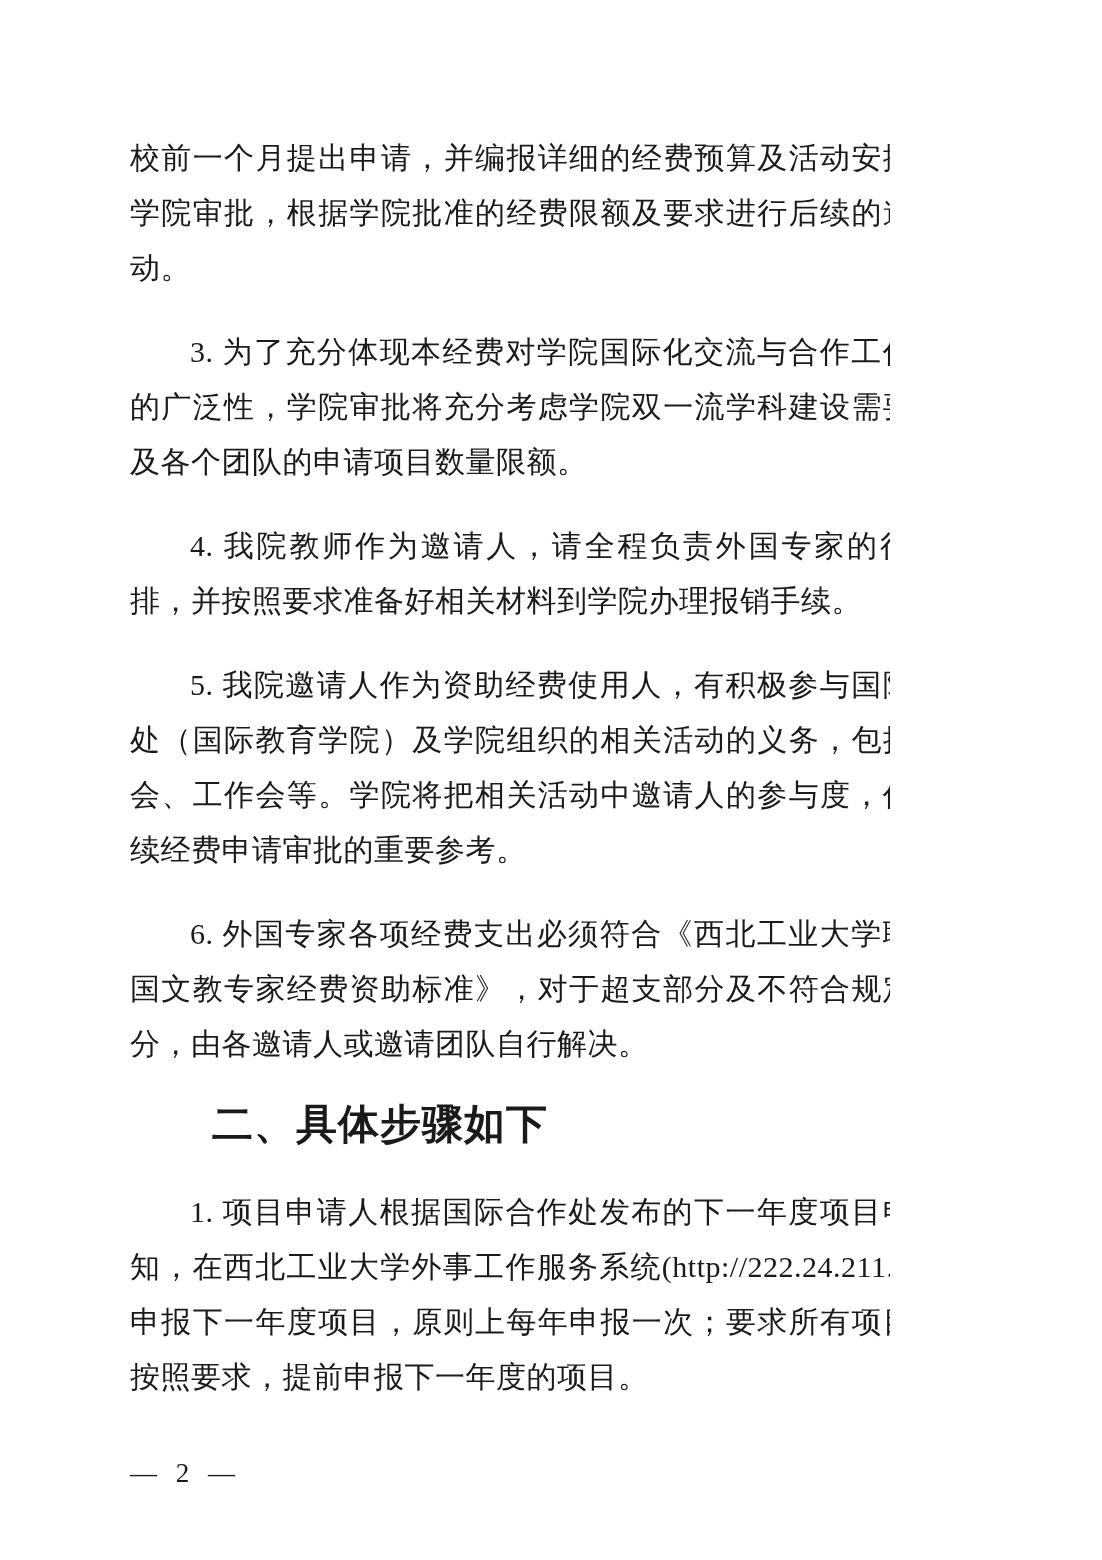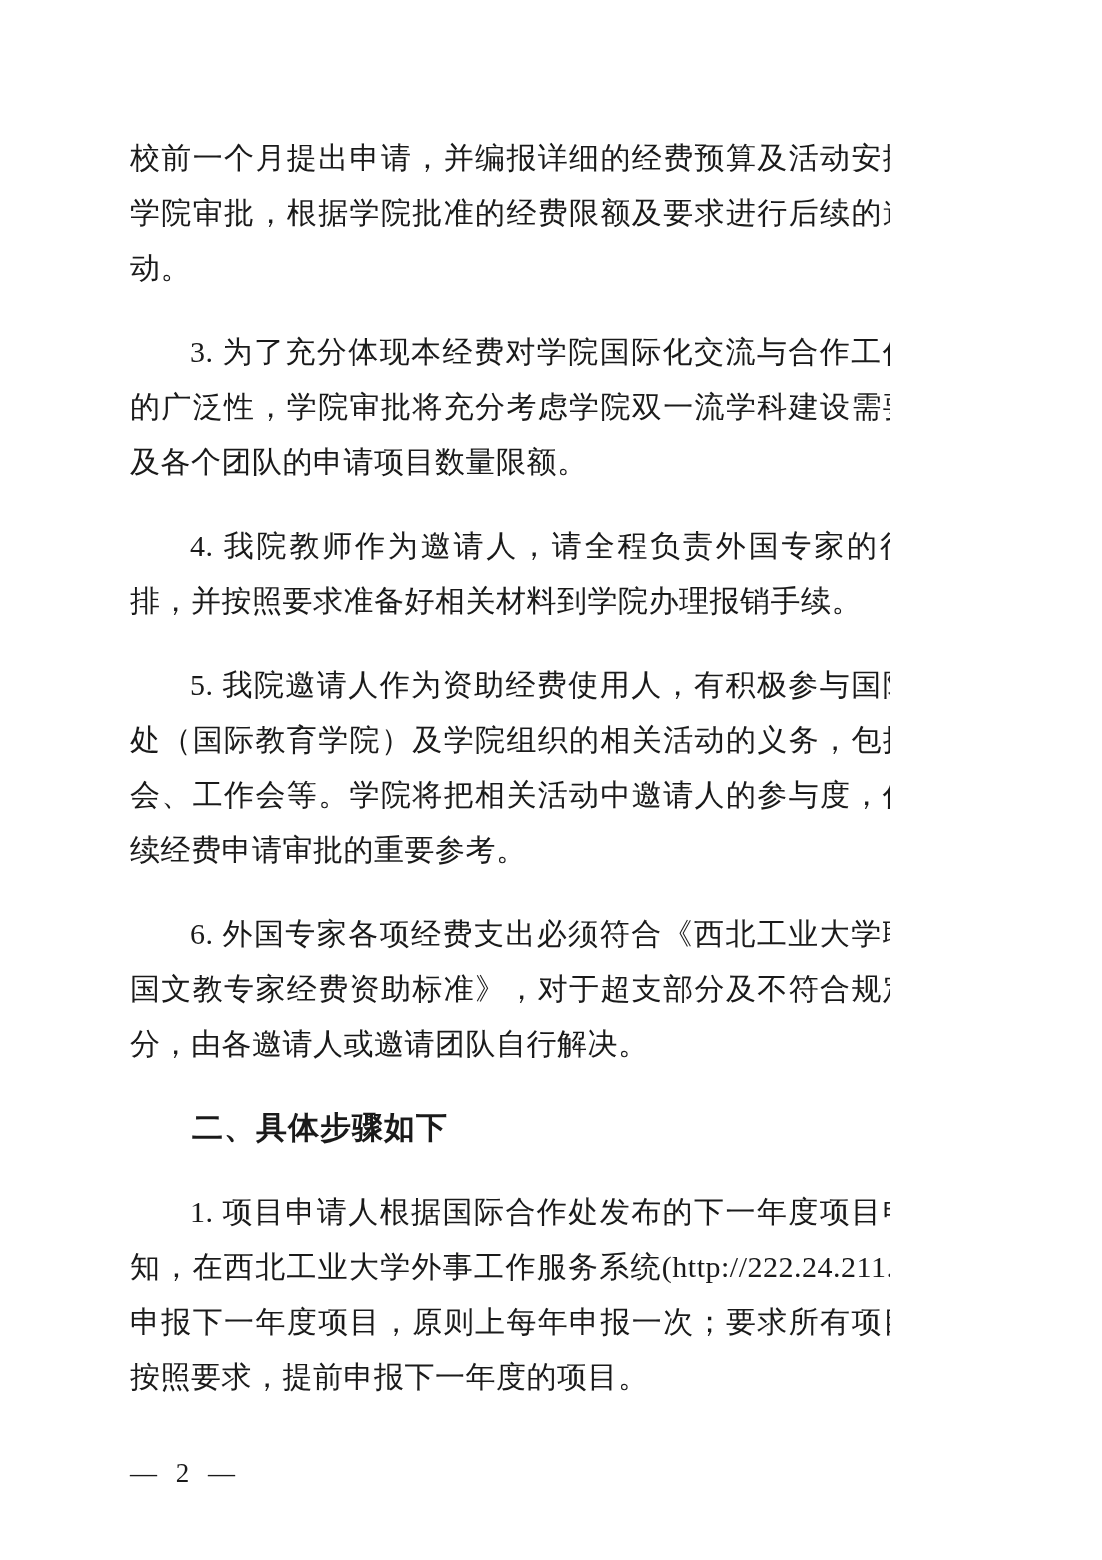--- a/index.html
+++ b/index.html
@@ -30,23 +30,23 @@
     text-justify: inter-character;
     letter-spacing: 0.5px;
   }
   .para + .para {
     margin-top: 29px;
   }
   .indent {
     text-indent: 2em;
   }
   .heading {
-    font-family: Liberation Serif, serif;
+    font-family: Liberation Mono, monospace;
     font-weight: bold;
-    font-size: 31px;
+    font-size: 41px;
     letter-spacing: 1px;
   }
   .page-number {
     position: absolute;
     left: 130px;
     top: 1458px;
     font-size: 27px;
     letter-spacing: 6px;
     color: #1a1a1a;
   }

